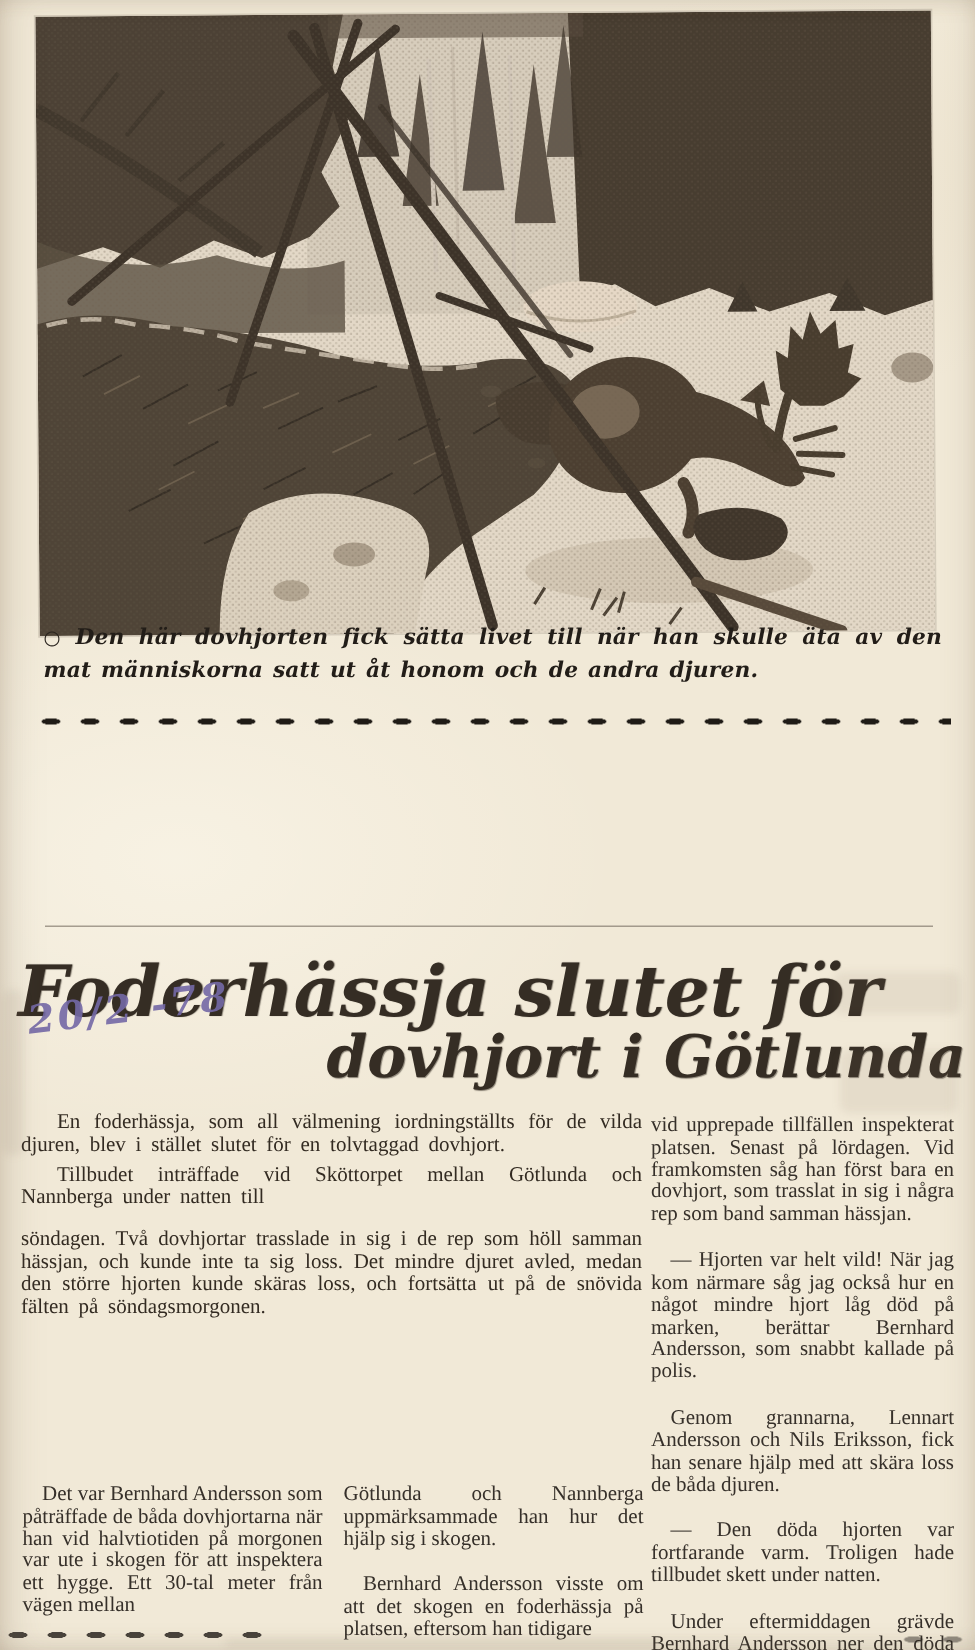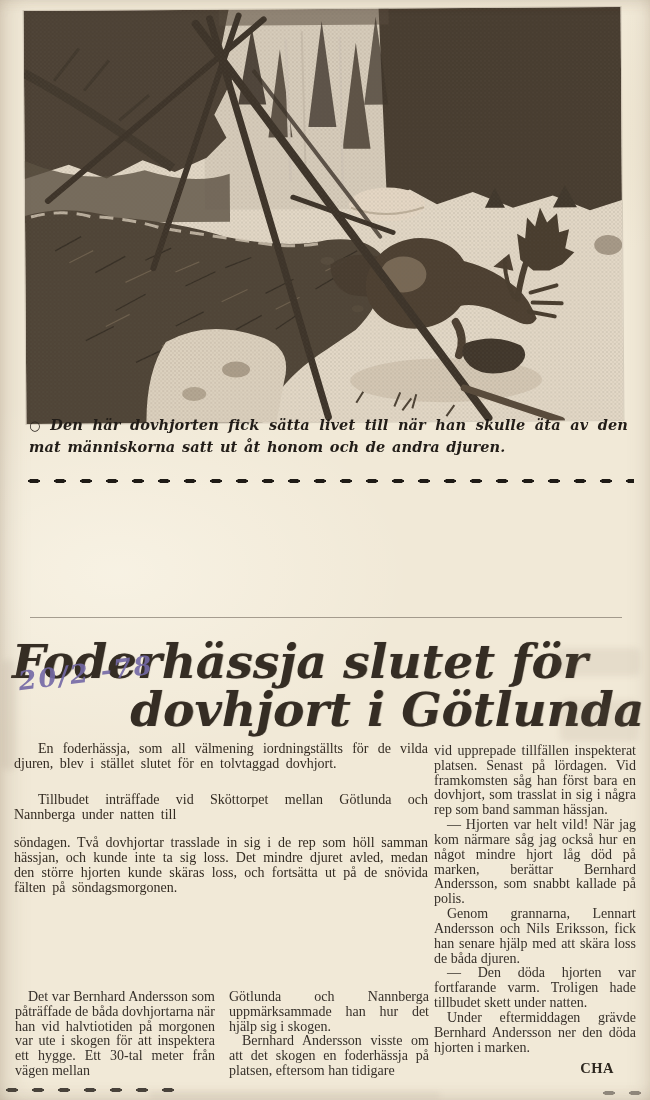--- a/index.html
+++ b/index.html
@@ -31,34 +31,34 @@
     background-size:26px 8px;background-repeat:repeat-x;}
   .sep-top{left:22px;top:477px;width:612px;}
   .sep-bl{left:0px;top:1086px;width:178px;opacity:.8;}
   .sep-br{left:597px;top:1089px;width:50px;opacity:.45;}
   .headline-rule{position:absolute;left:30px;top:617px;width:592px;height:1px;
     background:#6f655a;opacity:.6;}
   .headline{position:absolute;font-family:"DejaVu Serif", serif;font-style:italic;
     font-weight:700;color:#352d24;white-space:nowrap;
     text-shadow:.6px .4px .7px rgba(53,45,36,.55);}
   .h-l1{left:12px;top:638px;font-size:47px;line-height:1;}
-  .h-l2{left:0;top:686px;width:644px;font-size:47px;line-height:1;text-align:right;}
+  .h-l2{left:0;top:686px;width:644px;font-size:39px;line-height:1;text-align:right;}
   .hand-date{position:absolute;left:18px;top:658px;
     font-family:"DejaVu Serif", serif;font-style:italic;font-weight:600;
     font-size:26px;color:#7469a6;letter-spacing:2px;transform:rotate(-7deg);opacity:.9;}
   .lede{position:absolute;left:14px;top:742px;width:414px;
     font-size:14px;font-weight:400;line-height:1.07;color:#332b22;
     text-align:justify;word-spacing:3px;hyphens:auto;-webkit-hyphens:auto;}
   .lede p{margin:0;text-indent:24px;}
-  .lede p + p{margin-top:21px;}
+  .lede p + p{margin-top:5px;}
   .lede p.cont{text-indent:0;margin-top:13px;}
   .smallcol{font-size:14px;line-height:1.06;color:#36302a;text-align:justify;
     hyphens:auto;-webkit-hyphens:auto;}
   .smallcol p{margin:0;text-indent:13px;}
-  .smallcol p + p{margin-top:0;}
+  .smallcol p + p{margin-top:16px;}
   .smallcol p.noind{text-indent:0;}
   .col3{position:absolute;left:434px;top:744px;width:202px;}
   .signature{margin-top:6px;padding-right:22px;text-align:right;font-weight:700;
     font-size:14.5px;letter-spacing:.5px;color:#2e2820;}
   .bottomcols{position:absolute;left:15px;top:990px;width:414px;display:flex;gap:14px;}
   .bcol{flex:1 1 0;}
   .smudge{position:absolute;background:rgba(125,112,92,.10);filter:blur(3px);
     border-radius:6px;pointer-events:none;}
   .sm1{left:556px;top:648px;width:84px;height:28px;}
   .sm2{left:560px;top:700px;width:78px;height:42px;}

